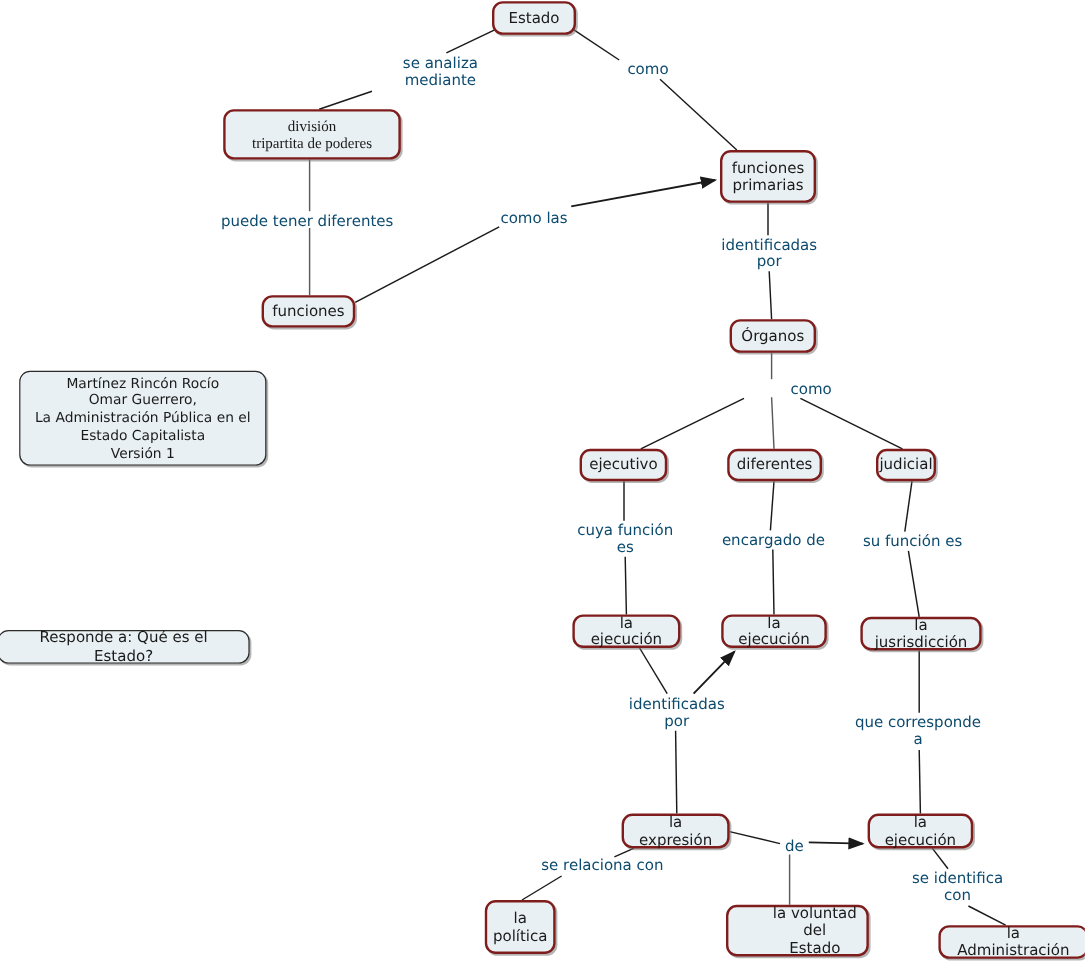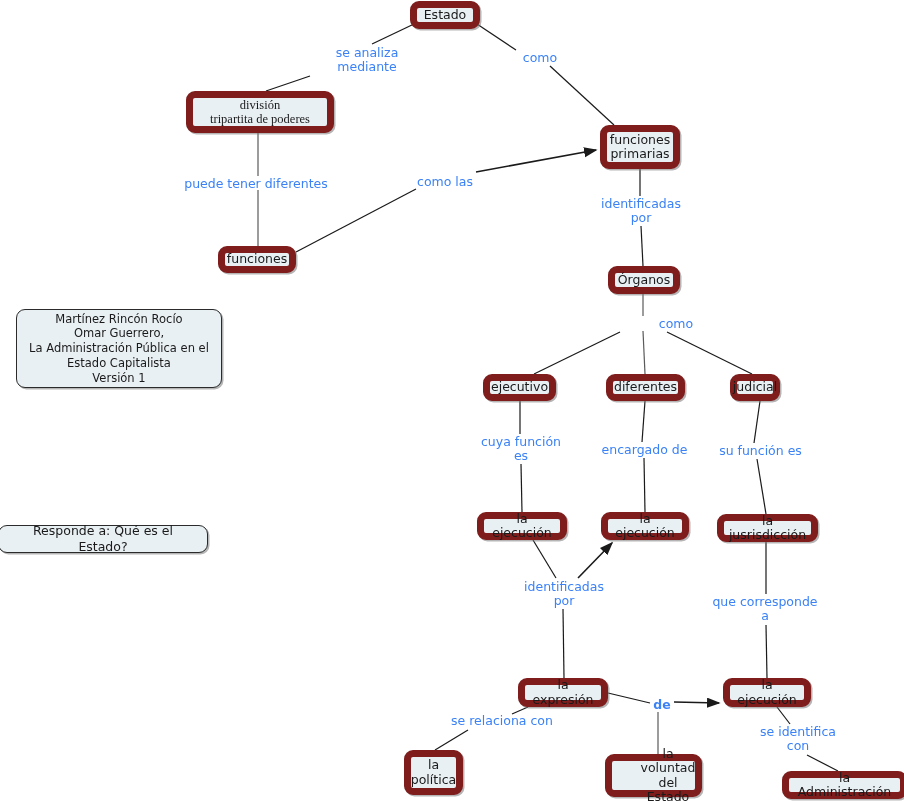--- a/index.html
+++ b/index.html
@@ -24,21 +24,21 @@
     position: absolute;
     left: 0; top: 0;
     width: 904px;
     height: 801px;
     pointer-events: none;
   }
   .node {
     position: absolute;
     box-sizing: border-box;
     background: #e9f0f3;
-    border: 7px solid #7f1d1d;
+    border: 2px solid #7f1d1d;
     border-radius: 9px;
     color: #1a1a1a;
     font-size: 12.5px;
     line-height: 1.15;
     text-align: center;
     display: flex;
     align-items: center;
     justify-content: center;
     padding: 2px 8px;
     box-shadow: 1.5px 1.5px 0 rgba(120,120,120,0.55);
@@ -56,21 +56,21 @@
     text-align: center;
     display: flex;
     align-items: center;
     justify-content: center;
     padding: 4px 8px;
     box-shadow: 1.5px 1.5px 0 rgba(120,120,120,0.55);
     white-space: pre-line;
   }
   .link-label {
     position: absolute;
-    color: #3b82f6;
+    color: #0c4a6e;
     font-size: 12.5px;
     line-height: 1.15;
     text-align: center;
     white-space: pre-line;
     background: transparent;
   }
 </style>
 </head>
 <body>
 
@@ -157,21 +157,21 @@
 
   <div class="node" style="left:717px;top:514px;width:101px;height:28px;">la jusrisdicción</div>
 
   <div class="node" style="left:518px;top:678px;width:90px;height:29px;">la expresión</div>
 
   <div class="node" style="left:723px;top:678px;width:88px;height:29px;">la ejecución</div>
 
   <div class="node" style="left:404px;top:750px;width:59px;height:45px;">la
 política</div>
 
-  <div class="node" style="left:605px;top:754px;width:97px;height:43px;padding-left:37px;">la voluntad del
+  <div class="node" style="left:605px;top:754px;width:119px;height:43px;padding-left:37px;">la voluntad del
 Estado</div>
 
   <div class="node" style="left:782px;top:771px;width:125px;height:28px;">la Administración</div>
 
   <div class="link-label" style="left:322px;top:46px;width:90px;">se analiza
 mediante</div>
 
   <div class="link-label" style="left:516px;top:51px;width:48px;">como</div>
 
   <div class="link-label" style="left:183px;top:177px;width:146px;">puede tener diferentes</div>
@@ -191,21 +191,21 @@
   <div class="link-label" style="left:716px;top:444px;width:89px;">su función es</div>
 
   <div class="link-label" style="left:520px;top:580px;width:88px;">identificadas
 por</div>
 
   <div class="link-label" style="left:712px;top:595px;width:106px;">que corresponde
 a</div>
 
   <div class="link-label" style="left:448px;top:714px;width:108px;">se relaciona con</div>
 
-  <div class="link-label" style="left:652px;top:698px;width:20px;font-weight:bold;">de</div>
+  <div class="link-label" style="left:652px;top:698px;width:20px;">de</div>
 
   <div class="link-label" style="left:755px;top:725px;width:86px;">se identifica
 con</div>
 
   <div class="legend-box" style="left:16px;top:309px;width:206px;height:79px;">Martínez Rincón Rocío
 Omar Guerrero,
 La Administración Pública en el
 Estado Capitalista
 Versión 1</div>
 

